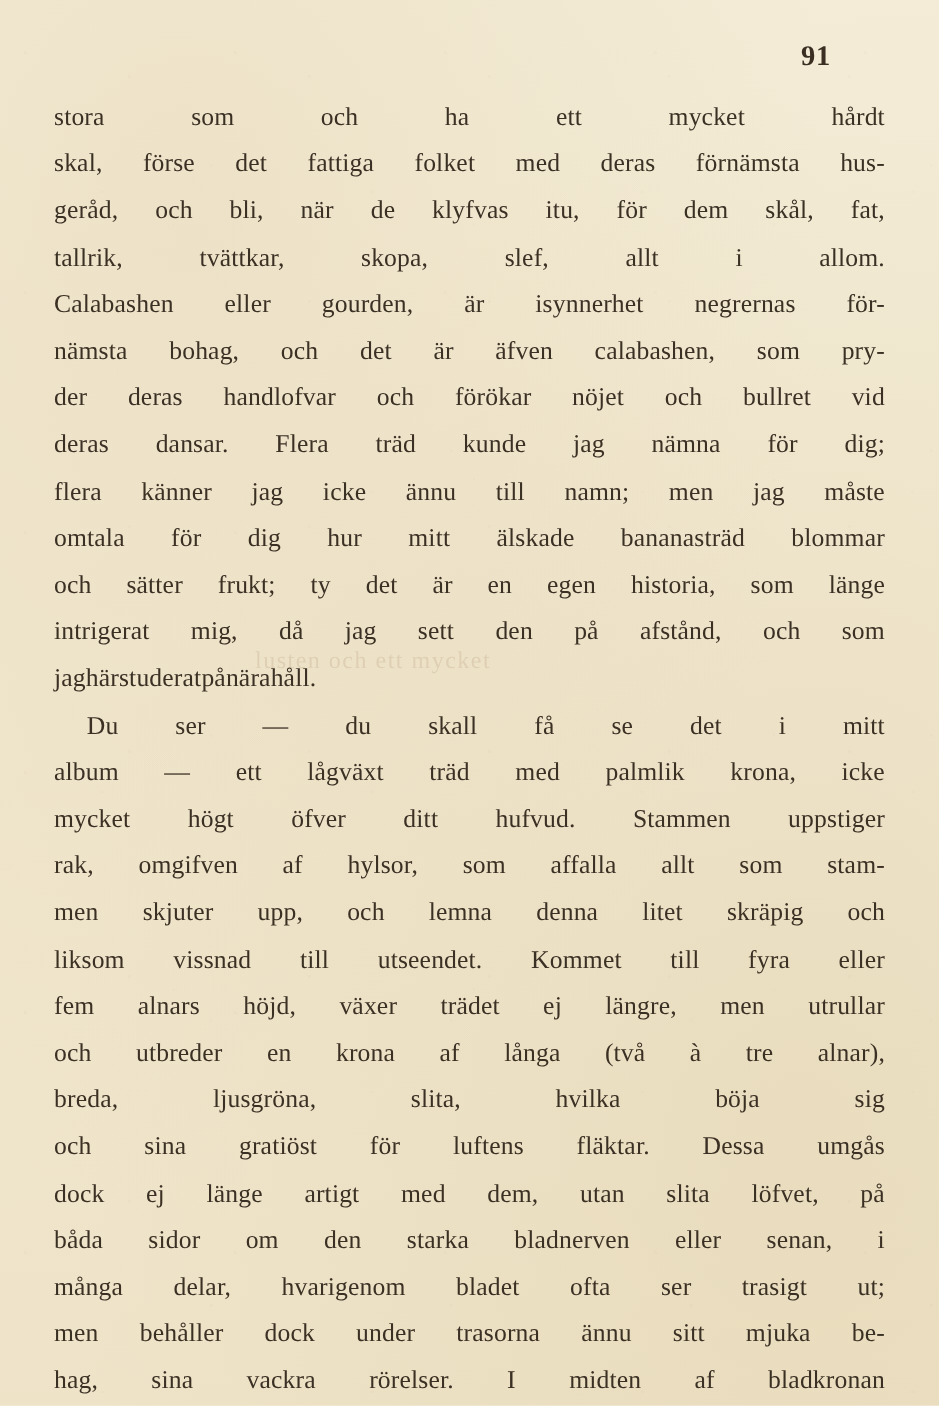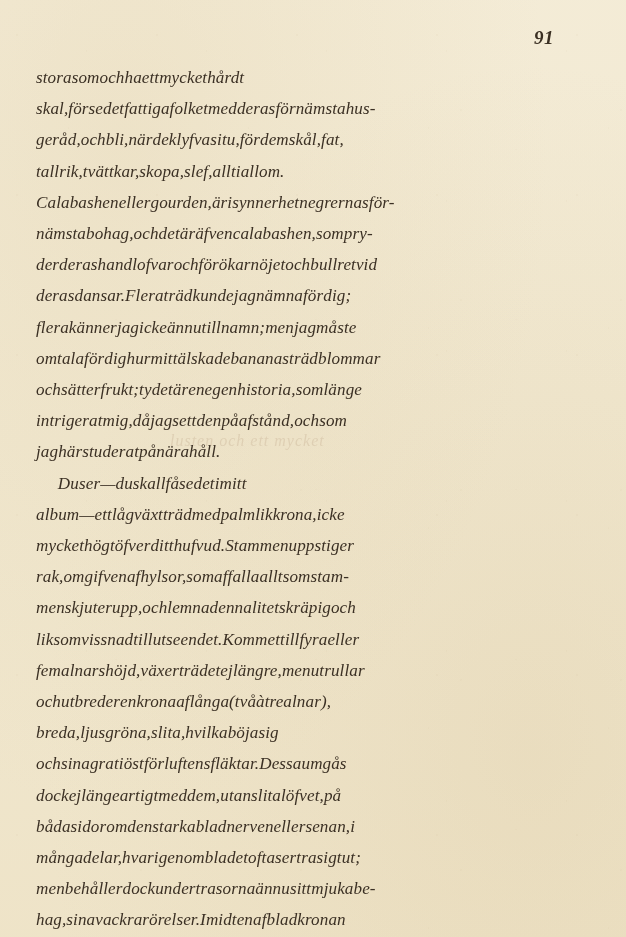--- a/index.html
+++ b/index.html
@@ -14,21 +14,20 @@
     overflow: hidden;
     position: relative;
   }
   .page {
     position: absolute;
     inset: 0;
     background:
       radial-gradient(ellipse at 20% 15%, rgba(216,196,152,0.22), rgba(216,196,152,0) 60%),
       radial-gradient(ellipse at 85% 80%, rgba(210,188,144,0.20), rgba(210,188,144,0) 65%),
       linear-gradient(175deg, #f4ecd7 0%, #f1e8d0 45%, #eee3c7 100%);
-    font-style: italic;
   }
   .grain {
     position: absolute;
     inset: 0;
     pointer-events: none;
     opacity: 0.35;
     background-image:
       radial-gradient(circle at 12% 22%, rgba(160,130,85,0.10) 0 1px, transparent 1px),
       radial-gradient(circle at 38% 64%, rgba(160,130,85,0.08) 0 1px, transparent 1px),
       radial-gradient(circle at 72% 34%, rgba(160,130,85,0.09) 0 1px, transparent 1px),
@@ -46,20 +45,21 @@
     letter-spacing: 0.5px;
   }
   .text-block {
     position: absolute;
     top: 62px;
     left: 36px;
     width: 554px;
   }
   .line {
     display: flex;
+    justify-content: space-between;
     font-size: 17.1px;
     line-height: 31.2px;
     color: #3b3024;
     white-space: pre;
     letter-spacing: 0.1px;
   }
   .line.last-of-par {
     justify-content: flex-start;
   }
   .line .w {

